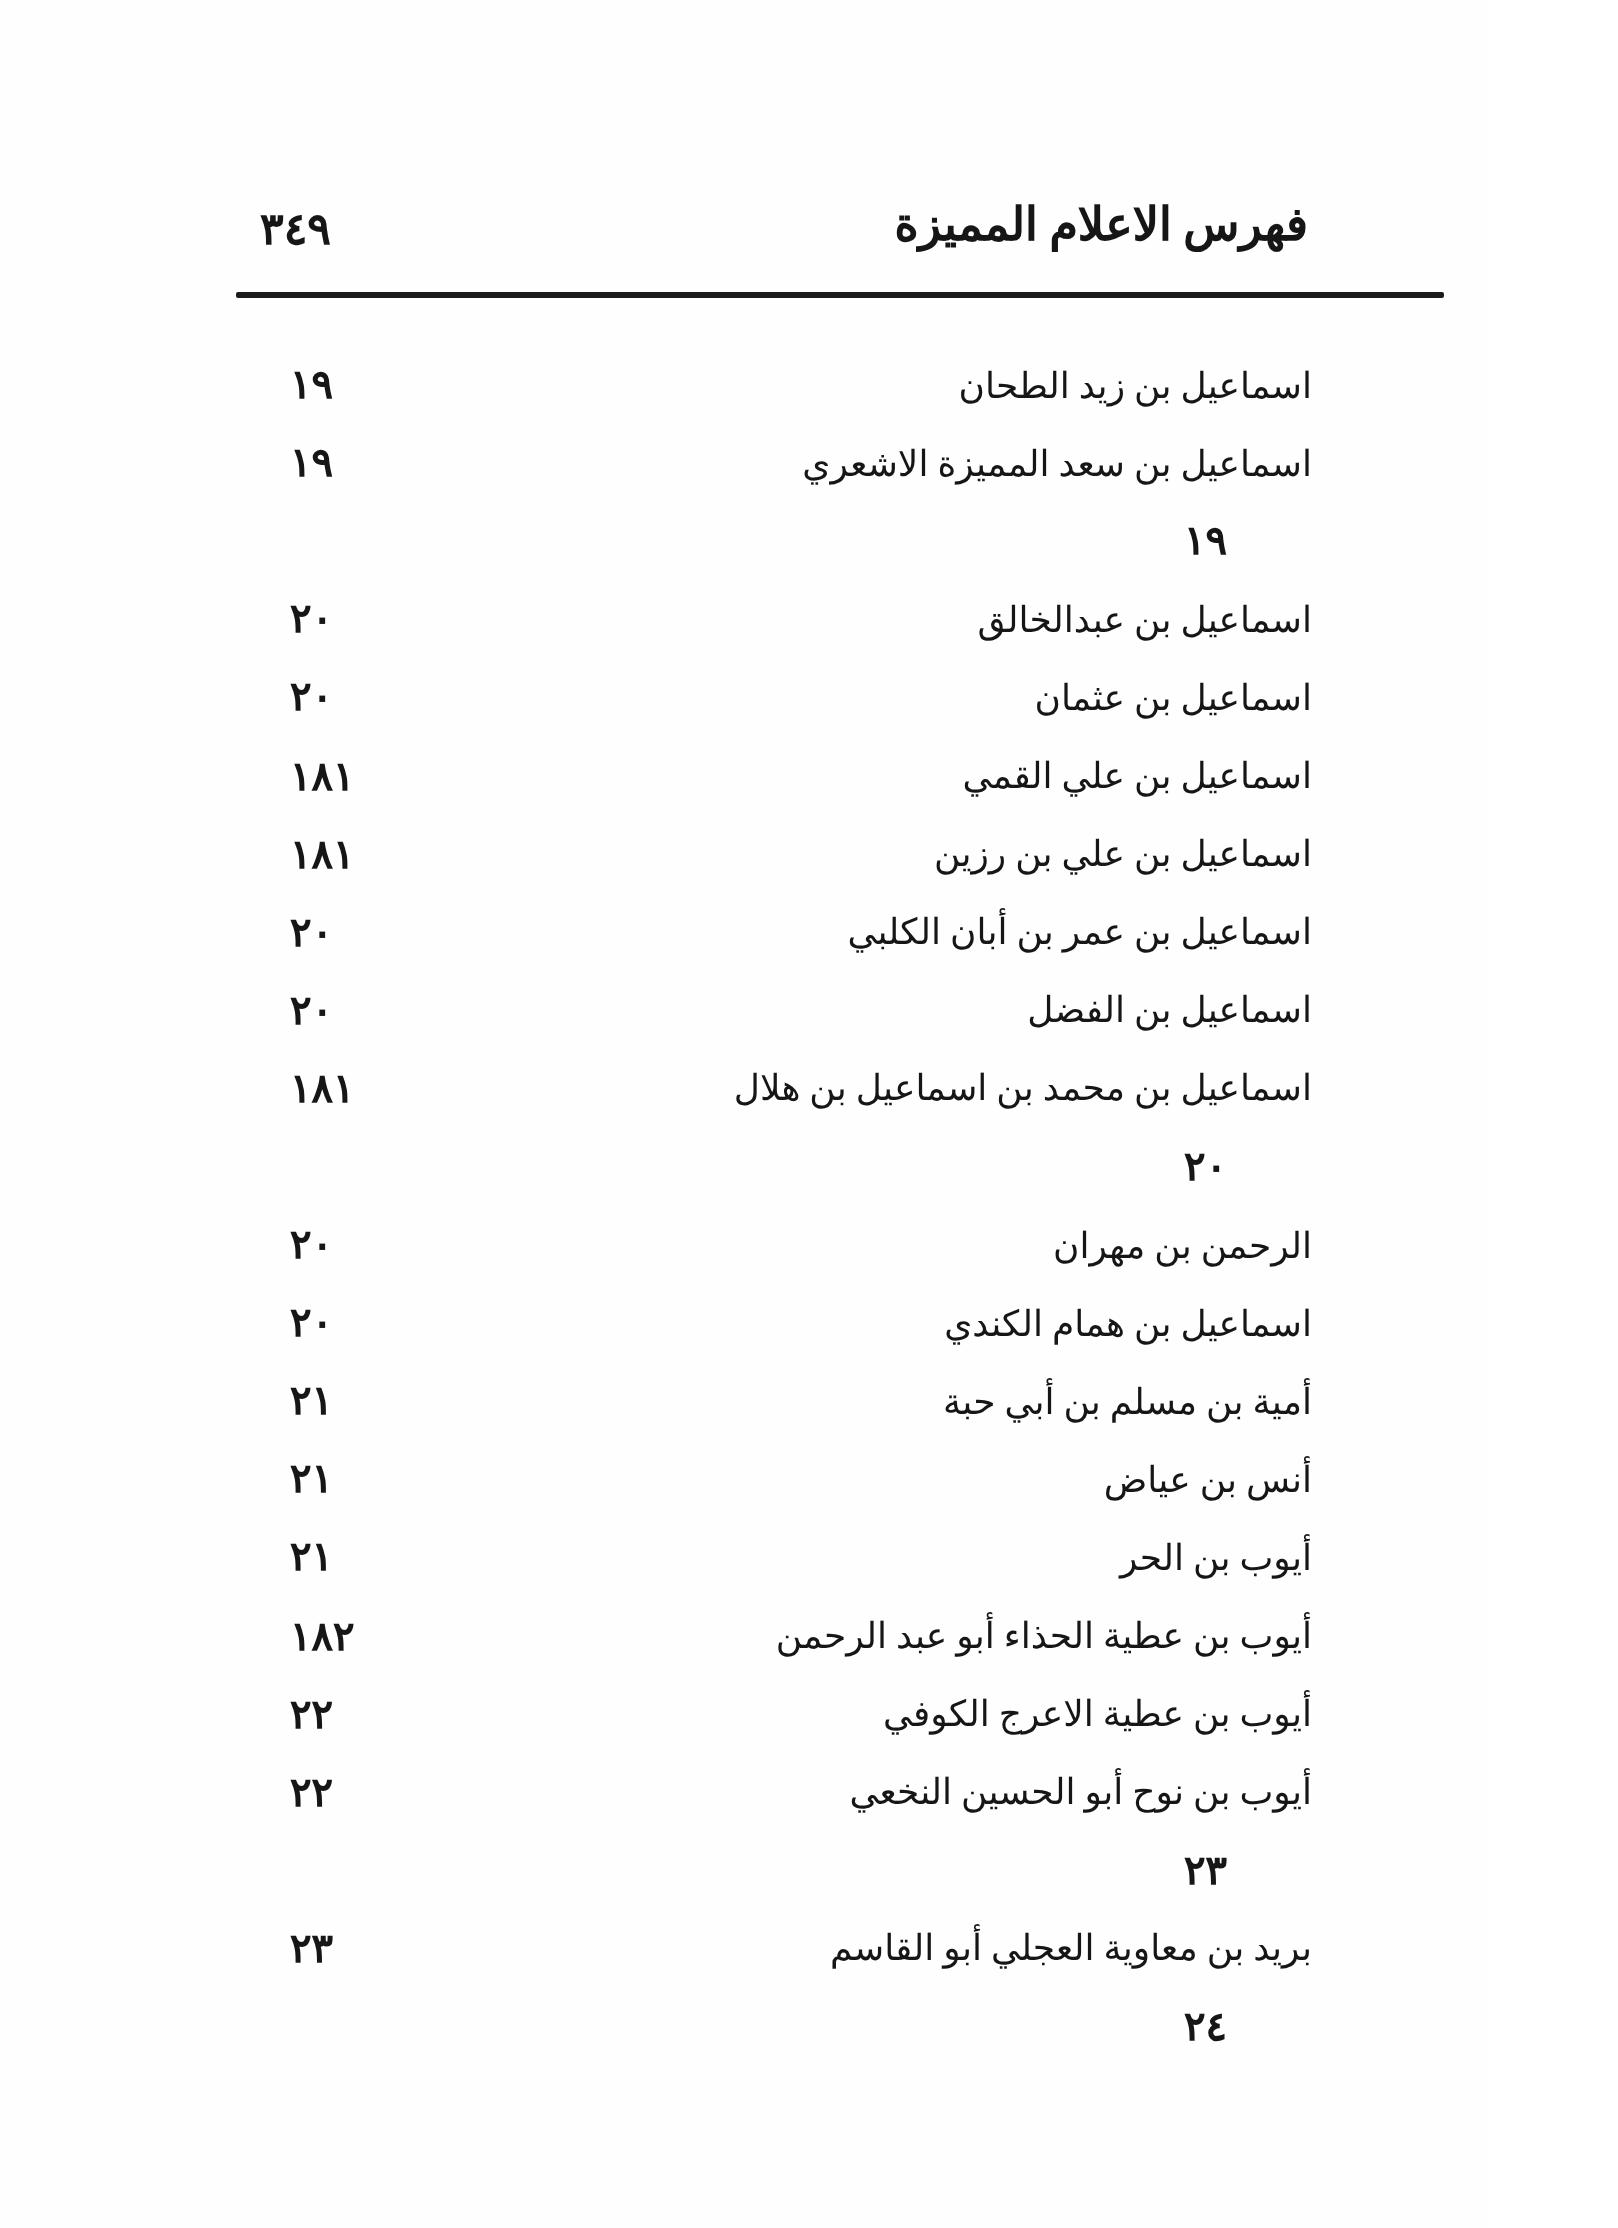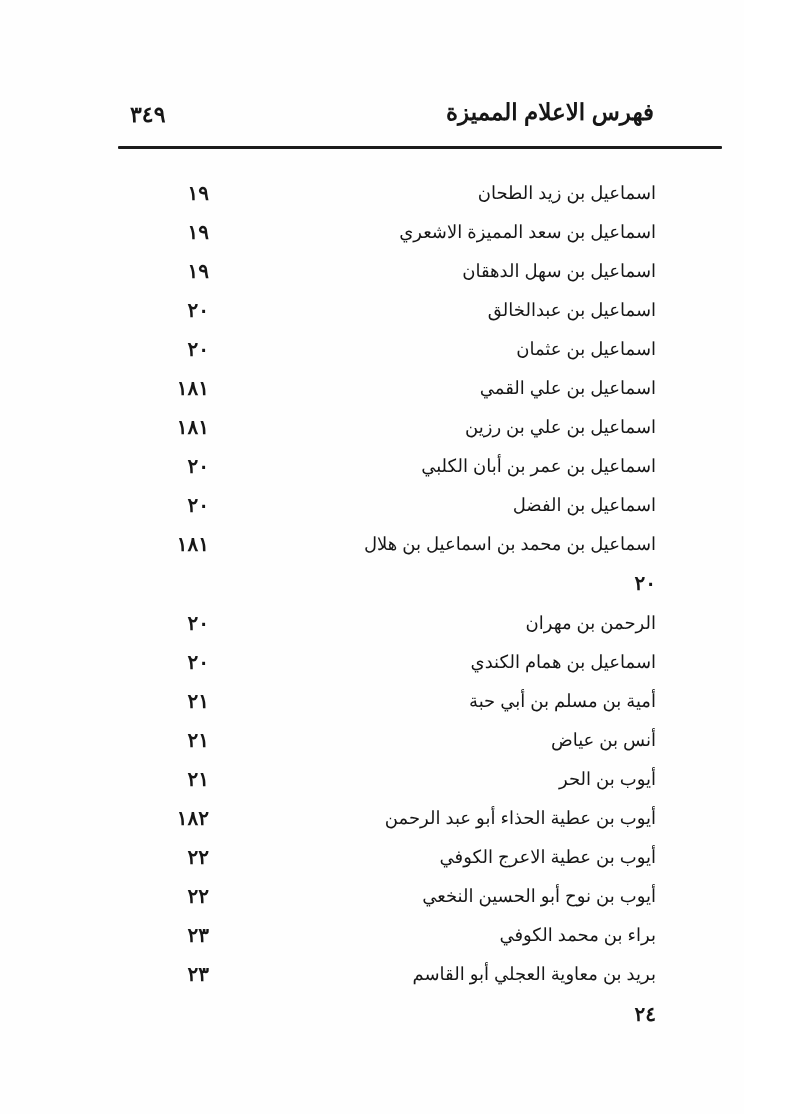--- a/index.html
+++ b/index.html
@@ -5,21 +5,21 @@
   html, body {
     margin: 0;
     padding: 0;
     background: #ffffff;
   }
   .page {
     position: relative;
     width: 744px;
     height: 1114px;
     background: #fefefe;
-    font-family: Liberation Sans, sans-serif;
+    font-family: Liberation Serif, serif;
     color: #161616;
     overflow: hidden;
   }
   .page-title {
     position: absolute;
     top: 99px;
     right: 90px;
     direction: rtl;
     font-size: 23px;
     font-weight: bold;
@@ -54,21 +54,21 @@
     align-items: center;
     height: 39.1px;
   }
   .entry-name {
     font-size: 18px;
     white-space: nowrap;
   }
   .entry-page {
     flex: none;
     width: 64px;
-    text-align: right;
+    text-align: left;
     font-size: 20px;
     font-weight: bold;
   }
 </style>
 </head>
 <body>
 
 <div class="page">
 
   <div class="page-number">٣٤٩</div>
@@ -82,21 +82,20 @@
     <span class="entry-name">اسماعيل بن زيد الطحان</span>
     <span class="entry-page">١٩</span>
   </div>
 
   <div class="entry-row">
     <span class="entry-name">اسماعيل بن سعد المميزة الاشعري</span>
     <span class="entry-page">١٩</span>
   </div>
 
   <div class="entry-row">
-    <span class="entry-name">اسماعيل بن سهل الدهقان</span>
     <span class="entry-page">١٩</span>
   </div>
 
   <div class="entry-row">
     <span class="entry-name">اسماعيل بن عبدالخالق</span>
     <span class="entry-page">٢٠</span>
   </div>
 
   <div class="entry-row">
     <span class="entry-name">اسماعيل بن عثمان</span>
@@ -166,21 +165,20 @@
     <span class="entry-name">أيوب بن عطية الاعرج الكوفي</span>
     <span class="entry-page">٢٢</span>
   </div>
 
   <div class="entry-row">
     <span class="entry-name">أيوب بن نوح أبو الحسين النخعي</span>
     <span class="entry-page">٢٢</span>
   </div>
 
   <div class="entry-row">
-    <span class="entry-name">براء بن محمد الكوفي</span>
     <span class="entry-page">٢٣</span>
   </div>
 
   <div class="entry-row">
     <span class="entry-name">بريد بن معاوية العجلي أبو القاسم</span>
     <span class="entry-page">٢٣</span>
   </div>
 
   <div class="entry-row">
     <span class="entry-page">٢٤</span>

